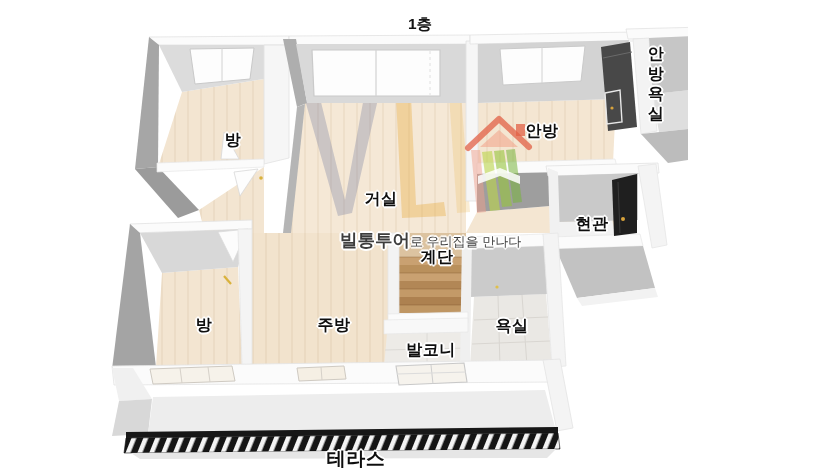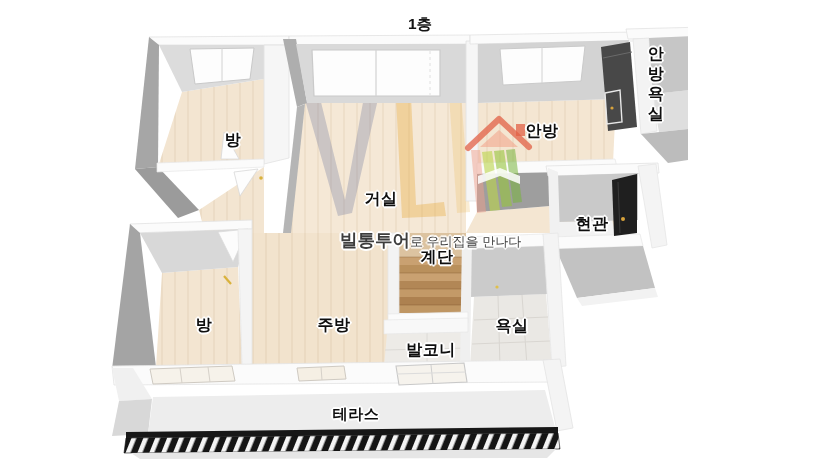--- a/index.html
+++ b/index.html
@@ -3,21 +3,21 @@
 <meta charset="utf-8">
 <style>
   html,body{margin:0;padding:0;background:#fff;}
   .stage{position:relative;width:688px;height:472px;background:#ffffff;overflow:hidden;
          font-family:"Liberation Sans",sans-serif;}
   .stage svg{position:absolute;left:0;top:0;}
   .lbl{position:absolute;transform:translate(-50%,-50%);font-weight:bold;font-size:16px;
        color:#0e0e0e;letter-spacing:.5px;white-space:pre-line;text-align:center;z-index:6;line-height:1.25;
        text-shadow:-2px 0 #fff,2px 0 #fff,0 -2px #fff,0 2px #fff,-1px -1px #fff,1px -1px #fff,-1px 1px #fff,1px 1px #fff;}
   .lbl.small{font-size:16px;}
-  .lbl.big{font-size:15px;}
+  .lbl.big{font-size:19px;margin-top:45px;}
   .title{position:absolute;transform:translate(-50%,-50%);font-weight:bold;font-size:15.5px;color:#141414;z-index:6;}
   .wm-tagline{position:absolute;left:340px;top:228px;z-index:4;color:#3d3d3d;white-space:nowrap;
        text-shadow:-2px 0 #fff,2px 0 #fff,0 -2px #fff,0 2px #fff,-1px -1px #fff,1px -1px #fff,-1px 1px #fff,1px 1px #fff;}
   .wm-tagline .b{font-weight:bold;font-size:17.5px;}
   .wm-tagline .r{font-weight:normal;font-size:13px;}
   .wm-brand{position:absolute;left:336px;top:251px;z-index:4;font-weight:bold;font-size:46px;
        letter-spacing:1px;color:#a2a2a2;white-space:nowrap;
        text-shadow:-3px 0 #fff,3px 0 #fff,0 -3px #fff,0 3px #fff,-2px -2px #fff,2px -2px #fff,-2px 2px #fff,2px 2px #fff;}
 </style>
 </head>

